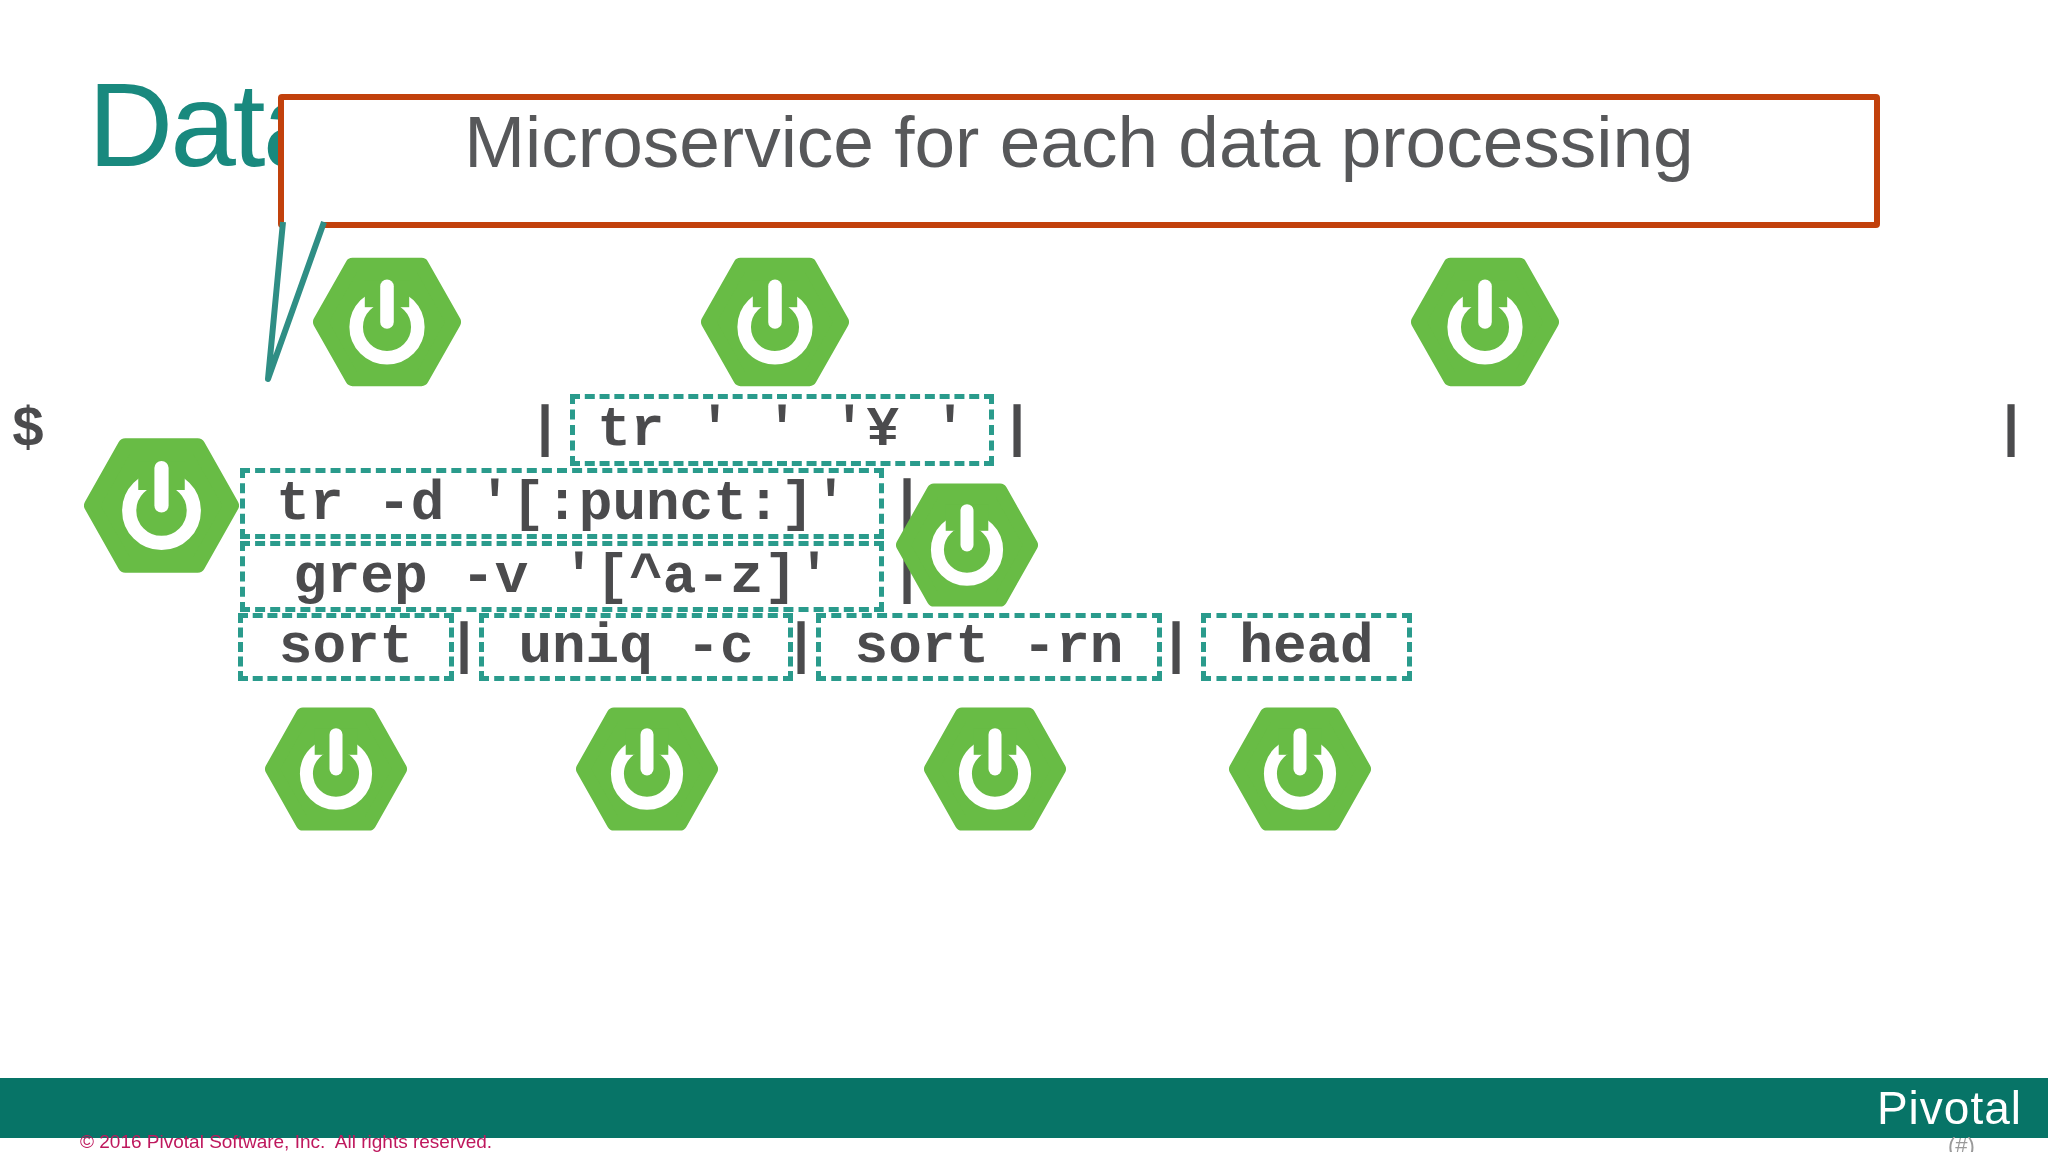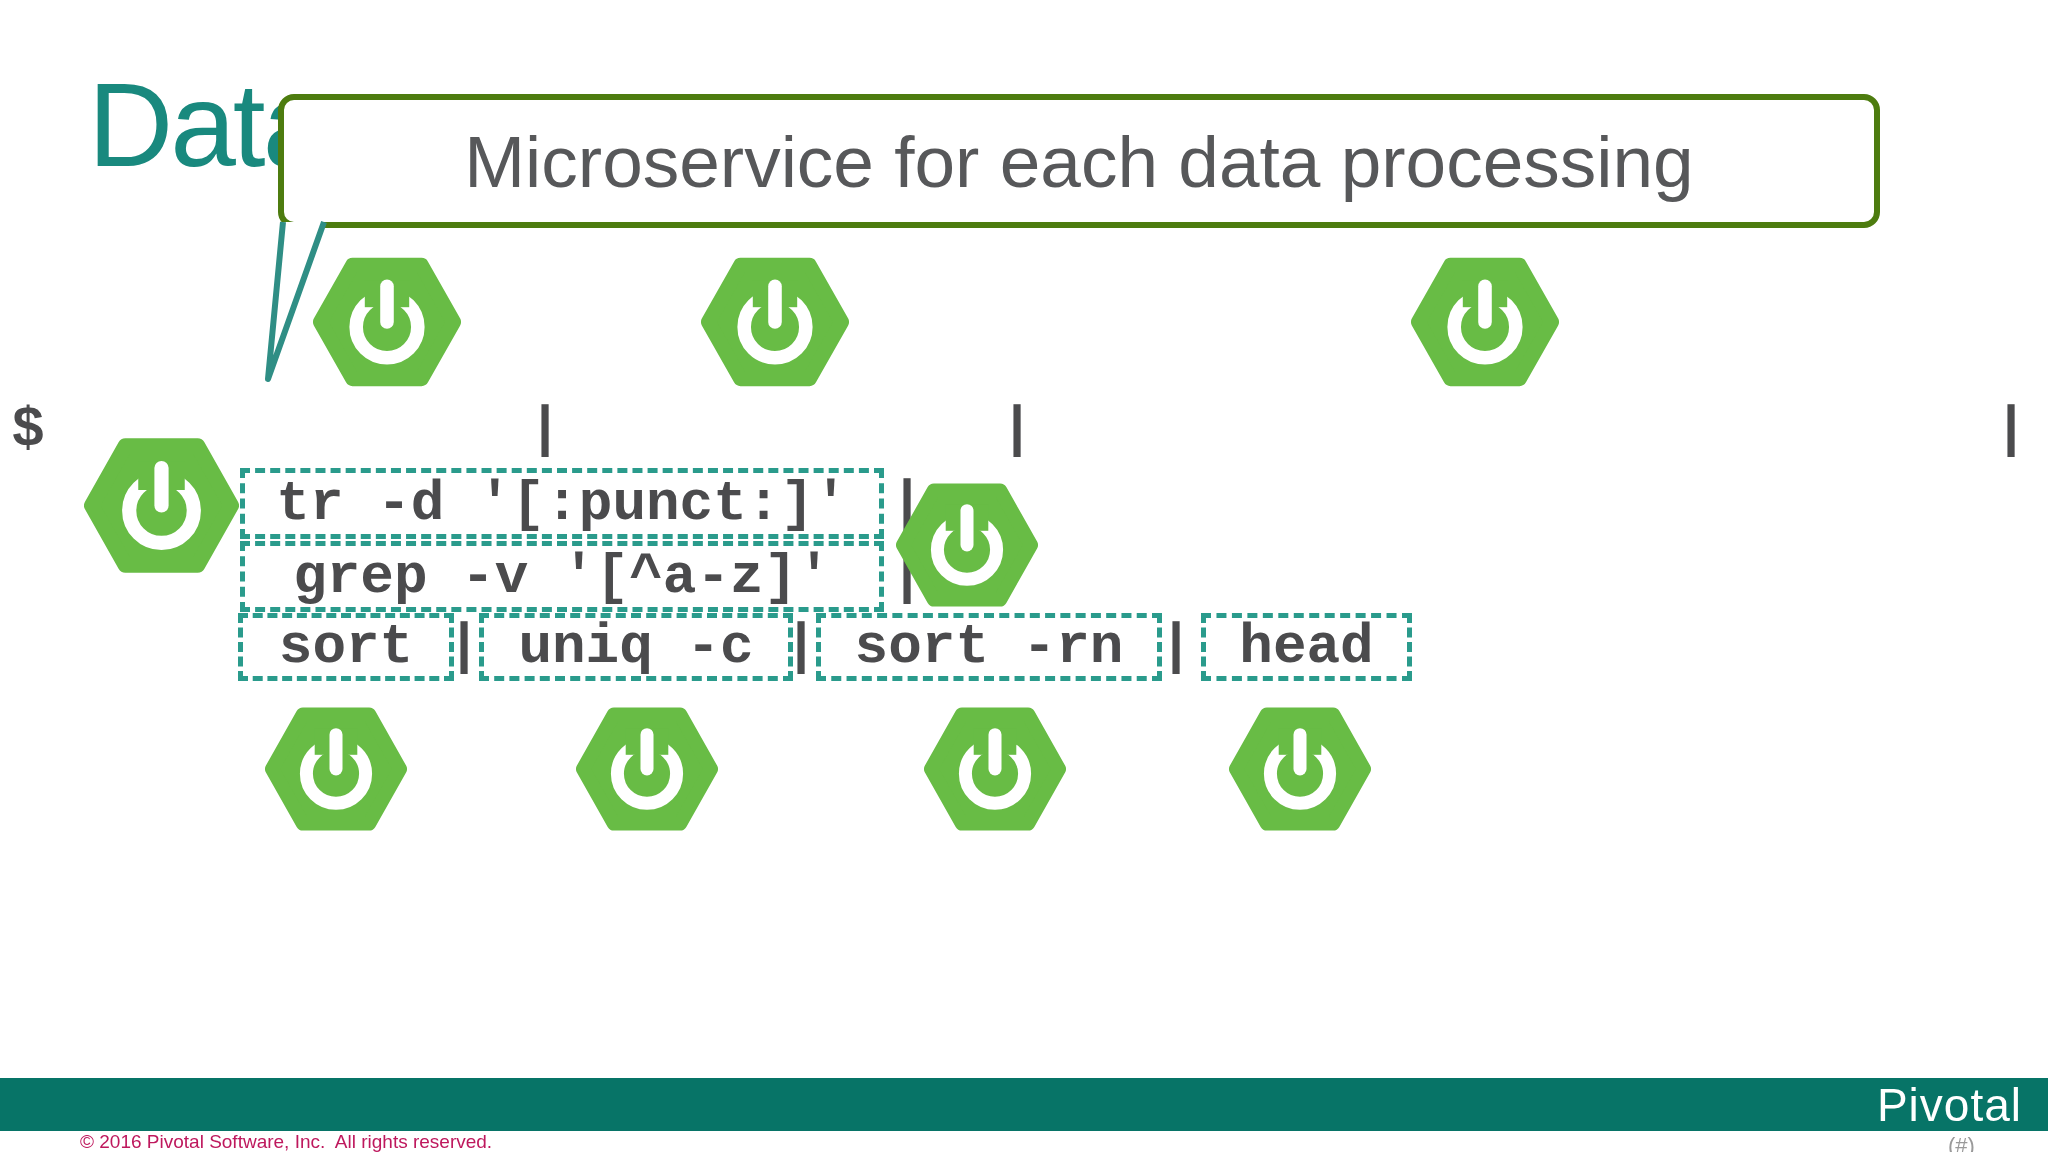--- a/index.html
+++ b/index.html
@@ -5,36 +5,36 @@
   html,body{margin:0;padding:0;background:#ffffff;}
   #slide{position:relative;width:2048px;height:1152px;background:#ffffff;overflow:hidden;
          font-family:"Liberation Sans", sans-serif;}
 
   
   .title{position:absolute;left:88px;top:66px;font-size:118px;line-height:1;
          color:#19897E;letter-spacing:-3px;z-index:1;white-space:pre;}
 
   
   .callout{position:absolute;left:278px;top:94px;width:1590px;height:122px;
-           background:#ffffff;border:6px solid #4d7c0f;border-radius:16px;
-           z-index:5;display:flex;align-items:center;justify-content:center;}
+           background:#ffffff;border:6px solid #c2410c;border-radius:4px;
+           z-index:5;display:flex;justify-content:center;}
   .callout-text{font-size:73px;color:#57585A;letter-spacing:0px;white-space:pre;}
   .tail{position:absolute;left:0;top:0;width:2048px;height:1152px;z-index:6;pointer-events:none;}
 
   
   .seg{position:absolute;display:flex;align-items:center;justify-content:center;
        font-family:"Liberation Mono", monospace;font-weight:700;font-size:56px;
        color:#4B4B4D;white-space:pre;z-index:2;}
   .dashed{border:5px dashed #2A9B8C;}
 
   
   .boot{position:absolute;z-index:3;}
 
   
-  .footer-bar{position:absolute;left:0;top:1078px;width:2048px;height:53px;
+  .footer-bar{position:absolute;left:0;top:1078px;width:2048px;height:60px;
               background:#077467;z-index:7;display:flex;align-items:center;
               justify-content:flex-end;padding-right:26px;box-sizing:border-box;}
   .brand{color:#ffffff;font-size:46px;letter-spacing:1px;}
   .copyright{position:absolute;left:80px;top:1131px;font-size:19px;color:#be185d;
              z-index:7;white-space:pre;}
   .slide-num{position:absolute;left:1948px;top:1133px;font-size:22px;color:#9A9A9A;z-index:7;}
 </style>
 </head>
 <body>
 
@@ -48,20 +48,21 @@
         <polygon points="32,14 88,14 114,60 88,106 32,106 6,60" fill="#68BC45" stroke="#68BC45" stroke-width="12" stroke-linejoin="round"></polygon>
         <circle cx="60" cy="64" r="25" fill="none" stroke="#ffffff" stroke-width="11"></circle>
         <rect x="42" y="26" width="36" height="22" fill="#68BC45"></rect>
         <line x1="60" y1="31" x2="60" y2="60" stroke="#ffffff" stroke-width="11" stroke-linecap="round"></line>
       </g>
     </defs>
   </svg>
 
   <div class="seg" style="left:8px;top:394px;width:40px;height:72px;">$</div>
   <div class="seg" style="left:522px;top:394px;width:46px;height:72px;">|</div>
+  <div class="seg dashed" style="left:570px;top:394px;width:414px;height:62px;">tr ' ' '¥ '</div>
   <div class="seg" style="left:994px;top:394px;width:46px;height:72px;">|</div>
   <div class="seg" style="left:1988px;top:394px;width:46px;height:72px;">|</div>
 
   <div class="seg dashed" style="left:240px;top:468px;width:634px;height:61px;">tr -d '[:punct:]'</div>
   <div class="seg" style="left:884px;top:468px;width:46px;height:71px;">|</div>
 
   <div class="seg dashed" style="left:240px;top:541px;width:634px;height:61px;">grep -v '[^a-z]'</div>
   <div class="seg" style="left:884px;top:541px;width:46px;height:71px;">|</div>
 
   <div class="seg dashed" style="left:238px;top:613px;width:206px;height:58px;">sort</div>

